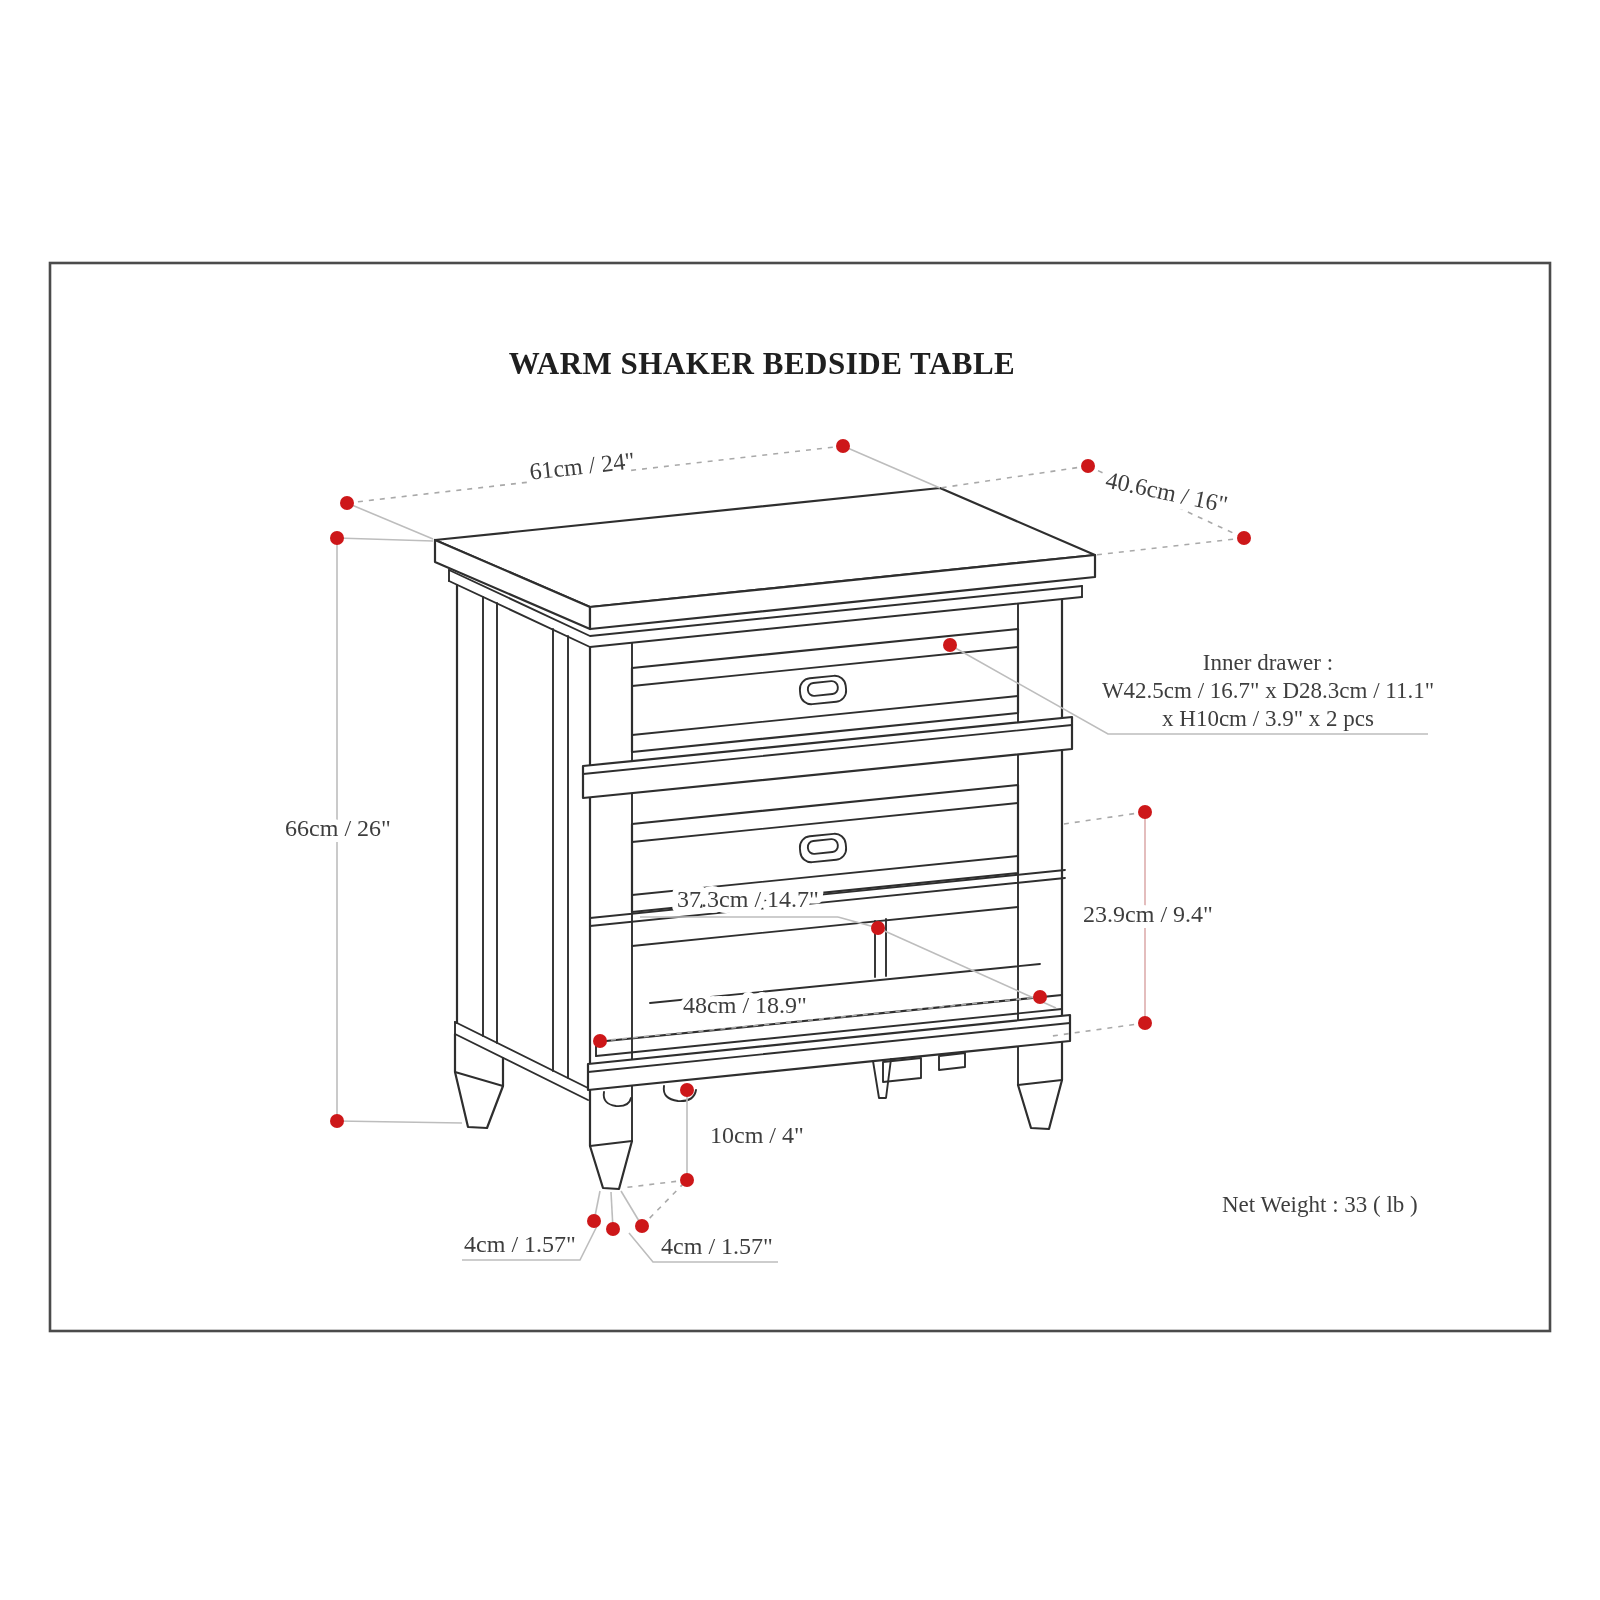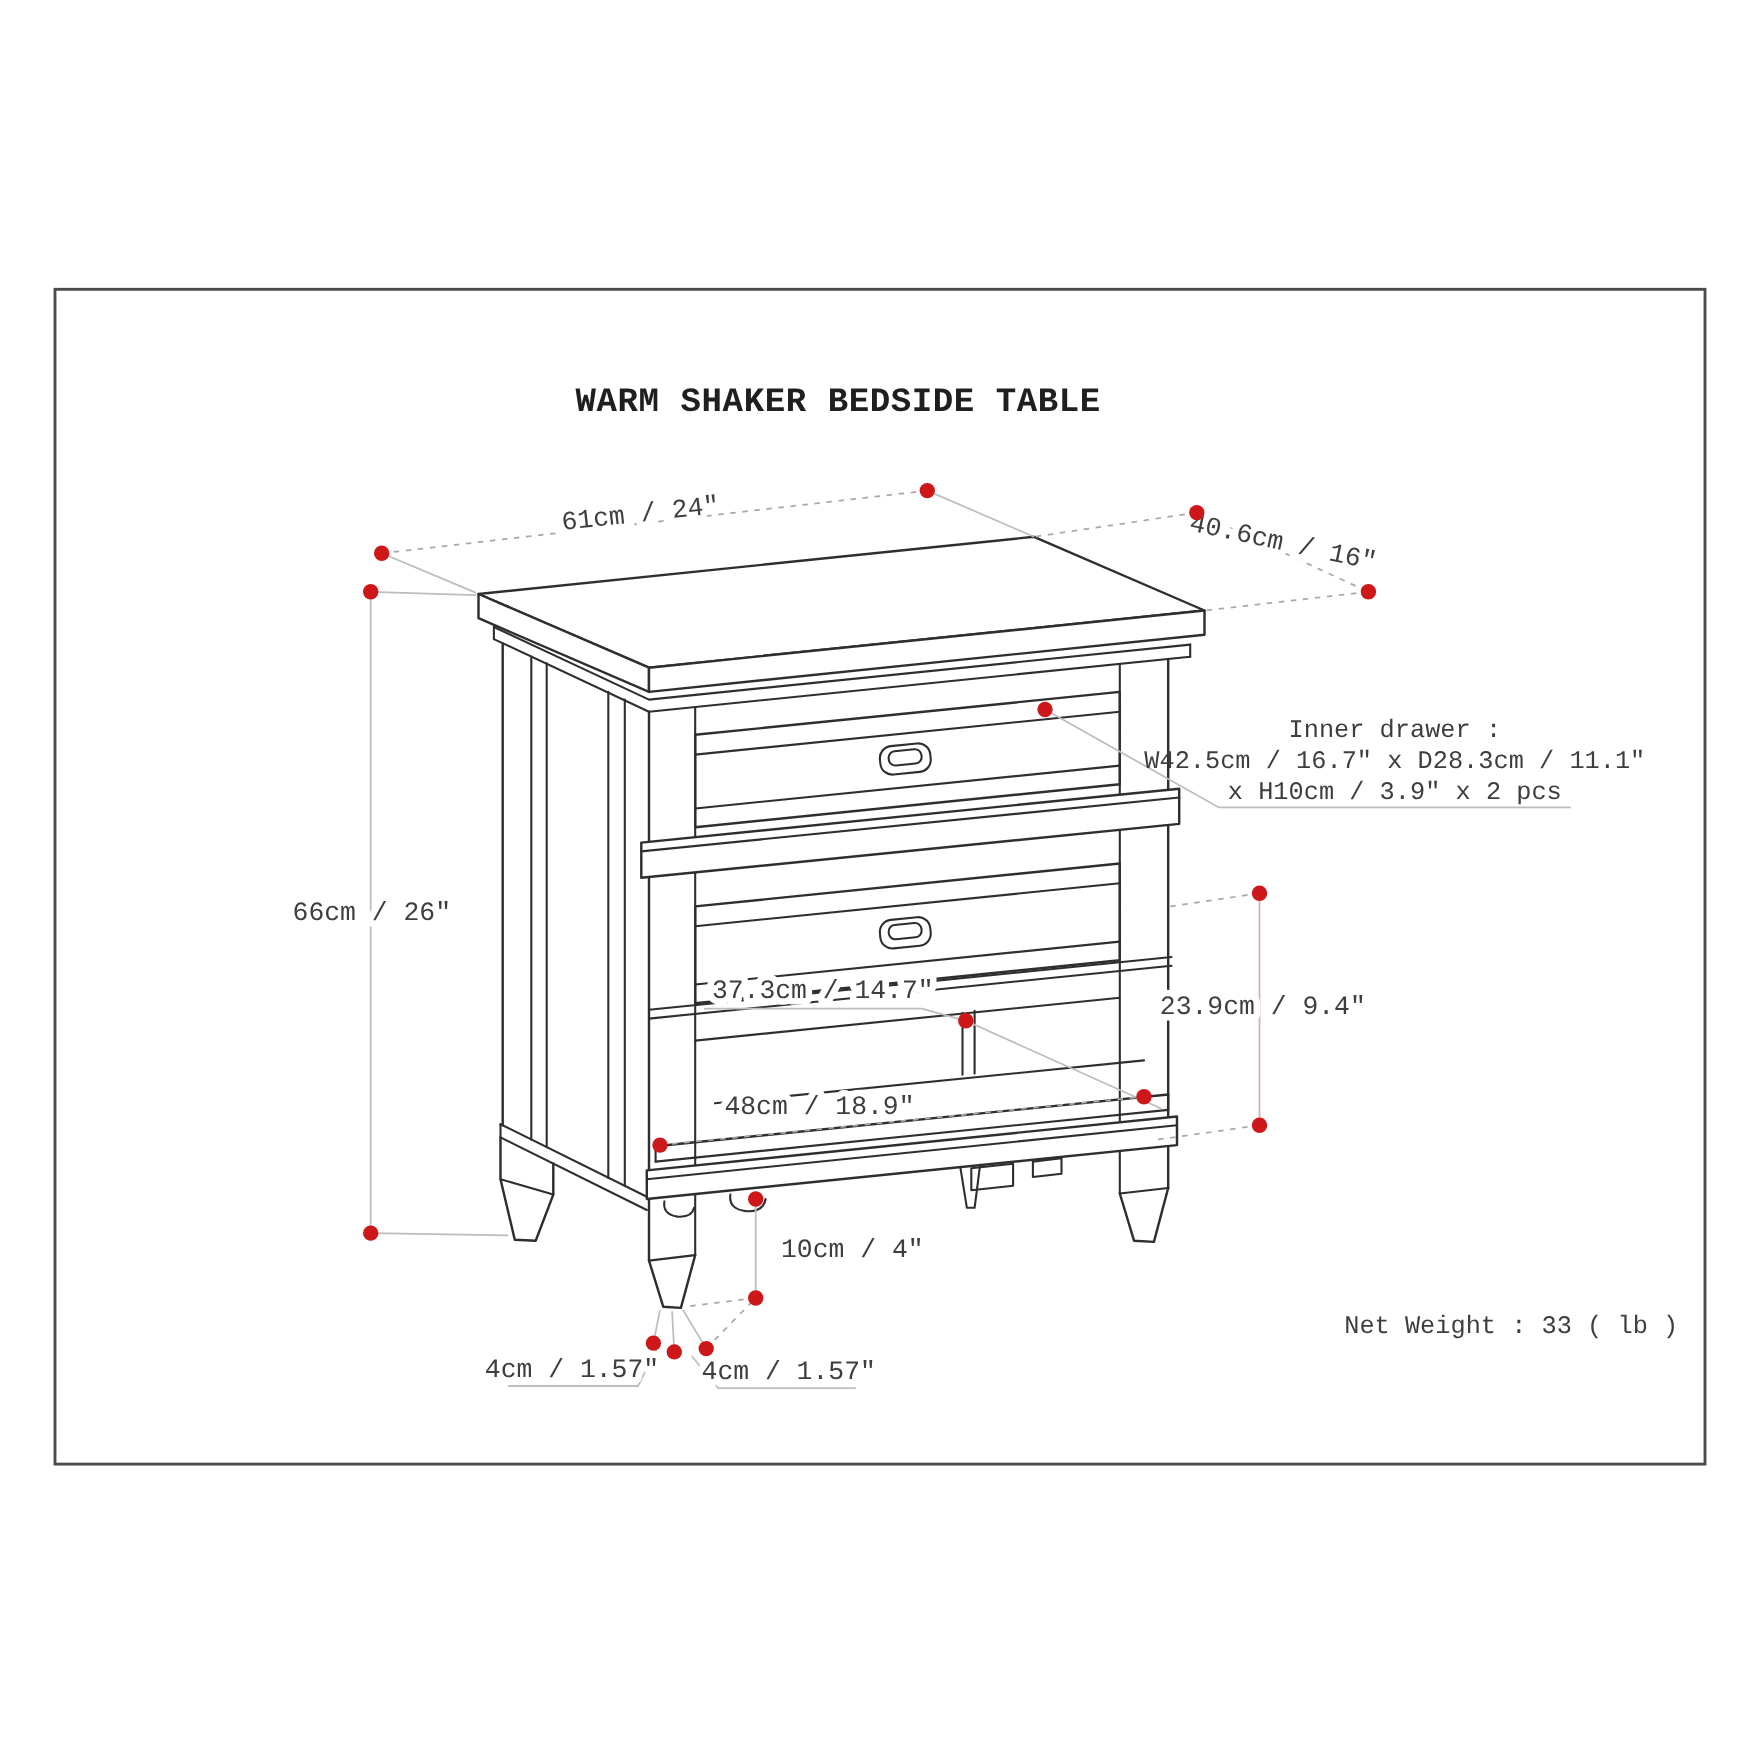--- a/index.html
+++ b/index.html
@@ -1,17 +1,17 @@
 <!DOCTYPE html>
 <html><head>
 <meta charset="utf-8">
 <style>
   html,body{margin:0;padding:0;background:#ffffff;}
   .canvas{position:relative;width:1600px;height:1600px;background:#fff;
-          font-family:Liberation Mono, monospace;overflow:hidden;}
+          font-family:Liberation Serif, serif;overflow:hidden;}
   svg{position:absolute;left:0;top:0;}
   .frame{fill:none;stroke:#4b4b4b;stroke-width:2.6;}
   .ln{fill:none;stroke:#2e2e2e;stroke-width:2.2;stroke-linejoin:round;stroke-linecap:round;}
   .lnf{fill:#ffffff;stroke:#2e2e2e;stroke-width:2.2;stroke-linejoin:round;}
   .thin{stroke-width:1.9;}
   .dim{fill:none;stroke:#bdbdbd;stroke-width:1.6;}
   .dash{fill:none;stroke:#a9a9a9;stroke-width:1.6;stroke-dasharray:5 6;}
   .reddim{fill:none;stroke:#ddadad;stroke-width:1.6;}
   text{fill:#3e3e3e;font-size:24px;}
   .small{font-size:23px;}

